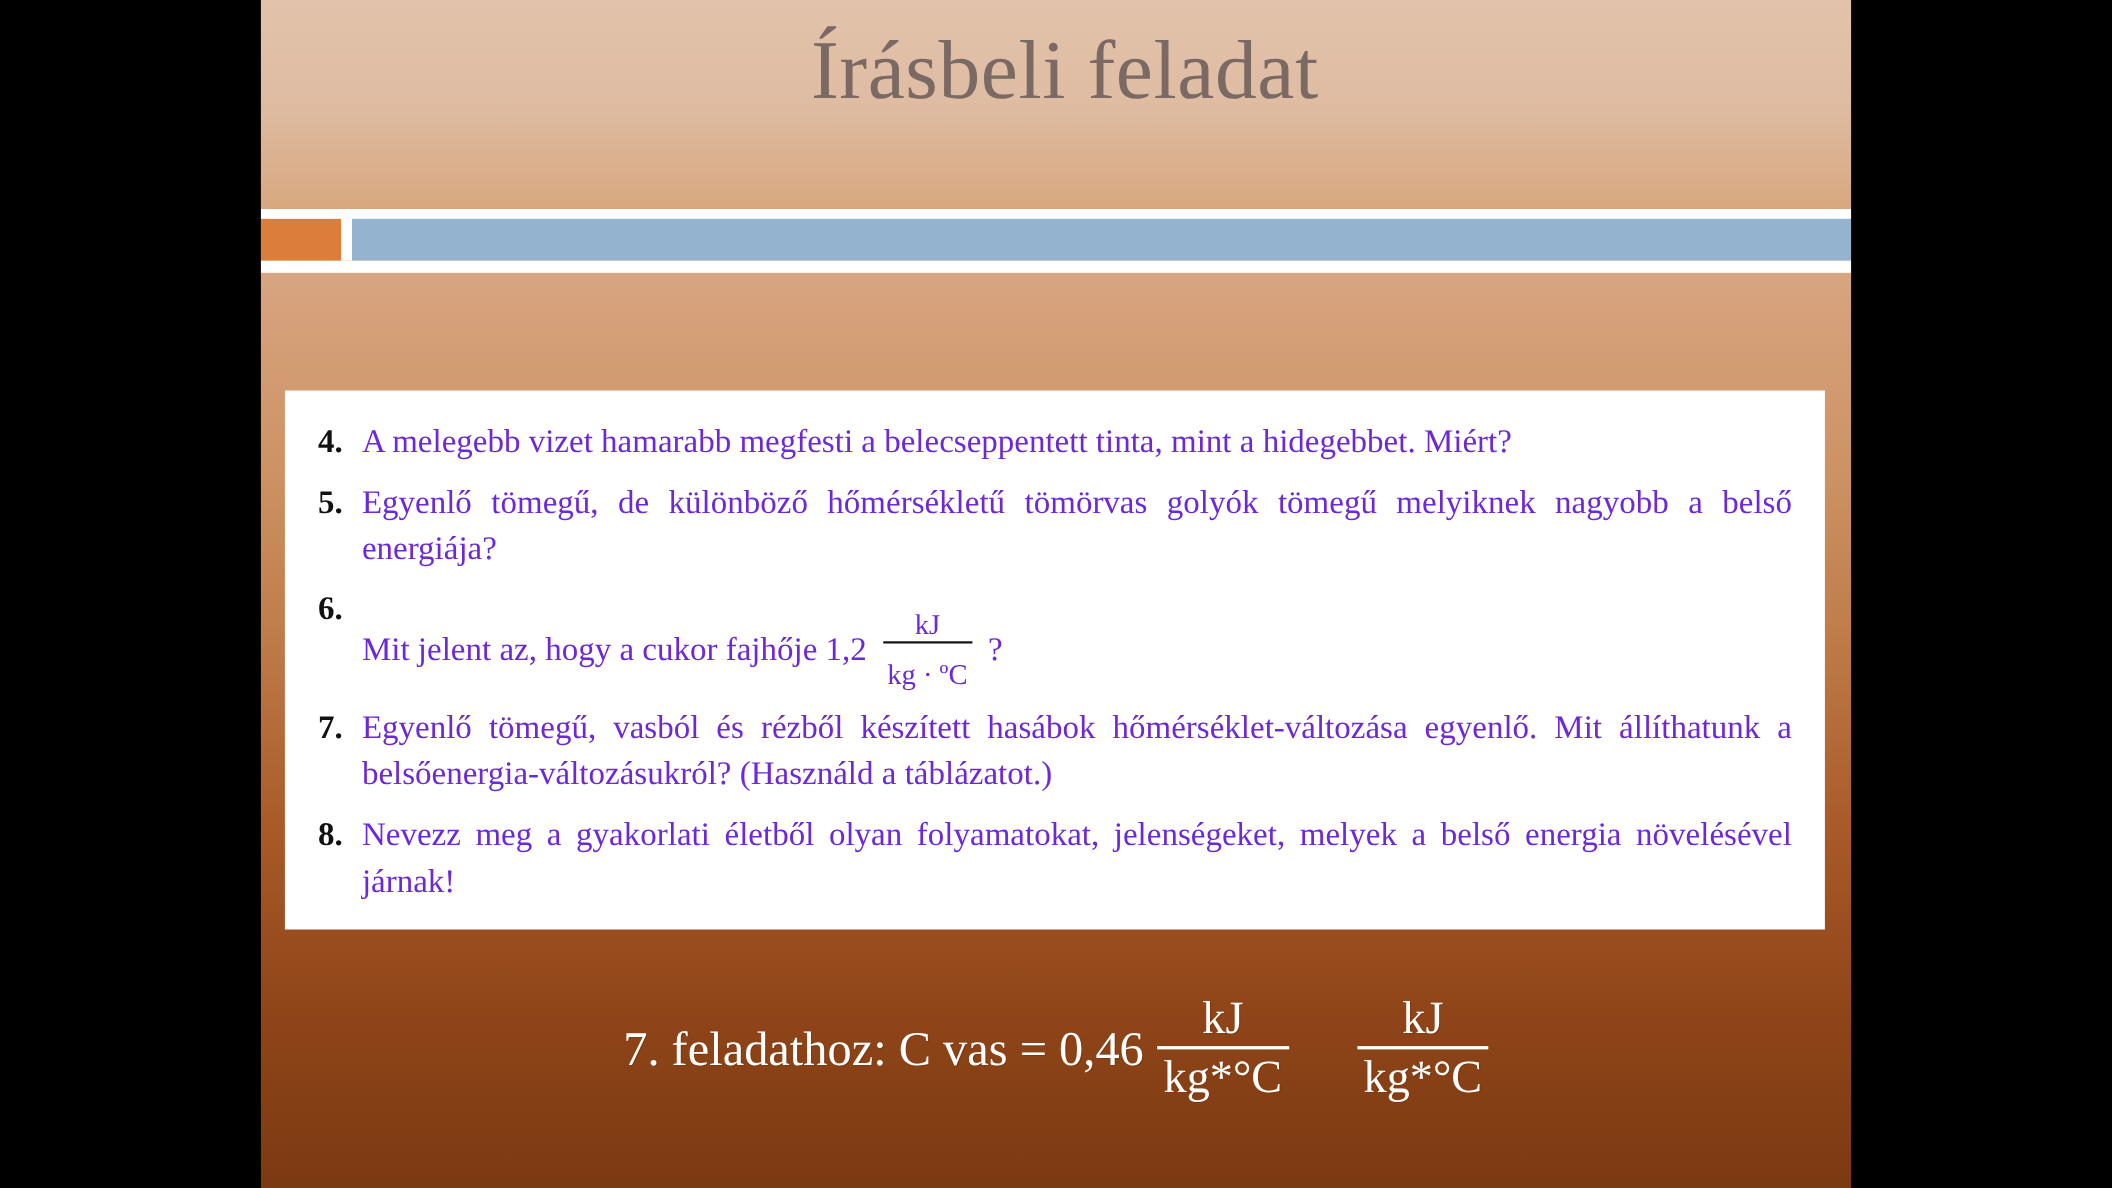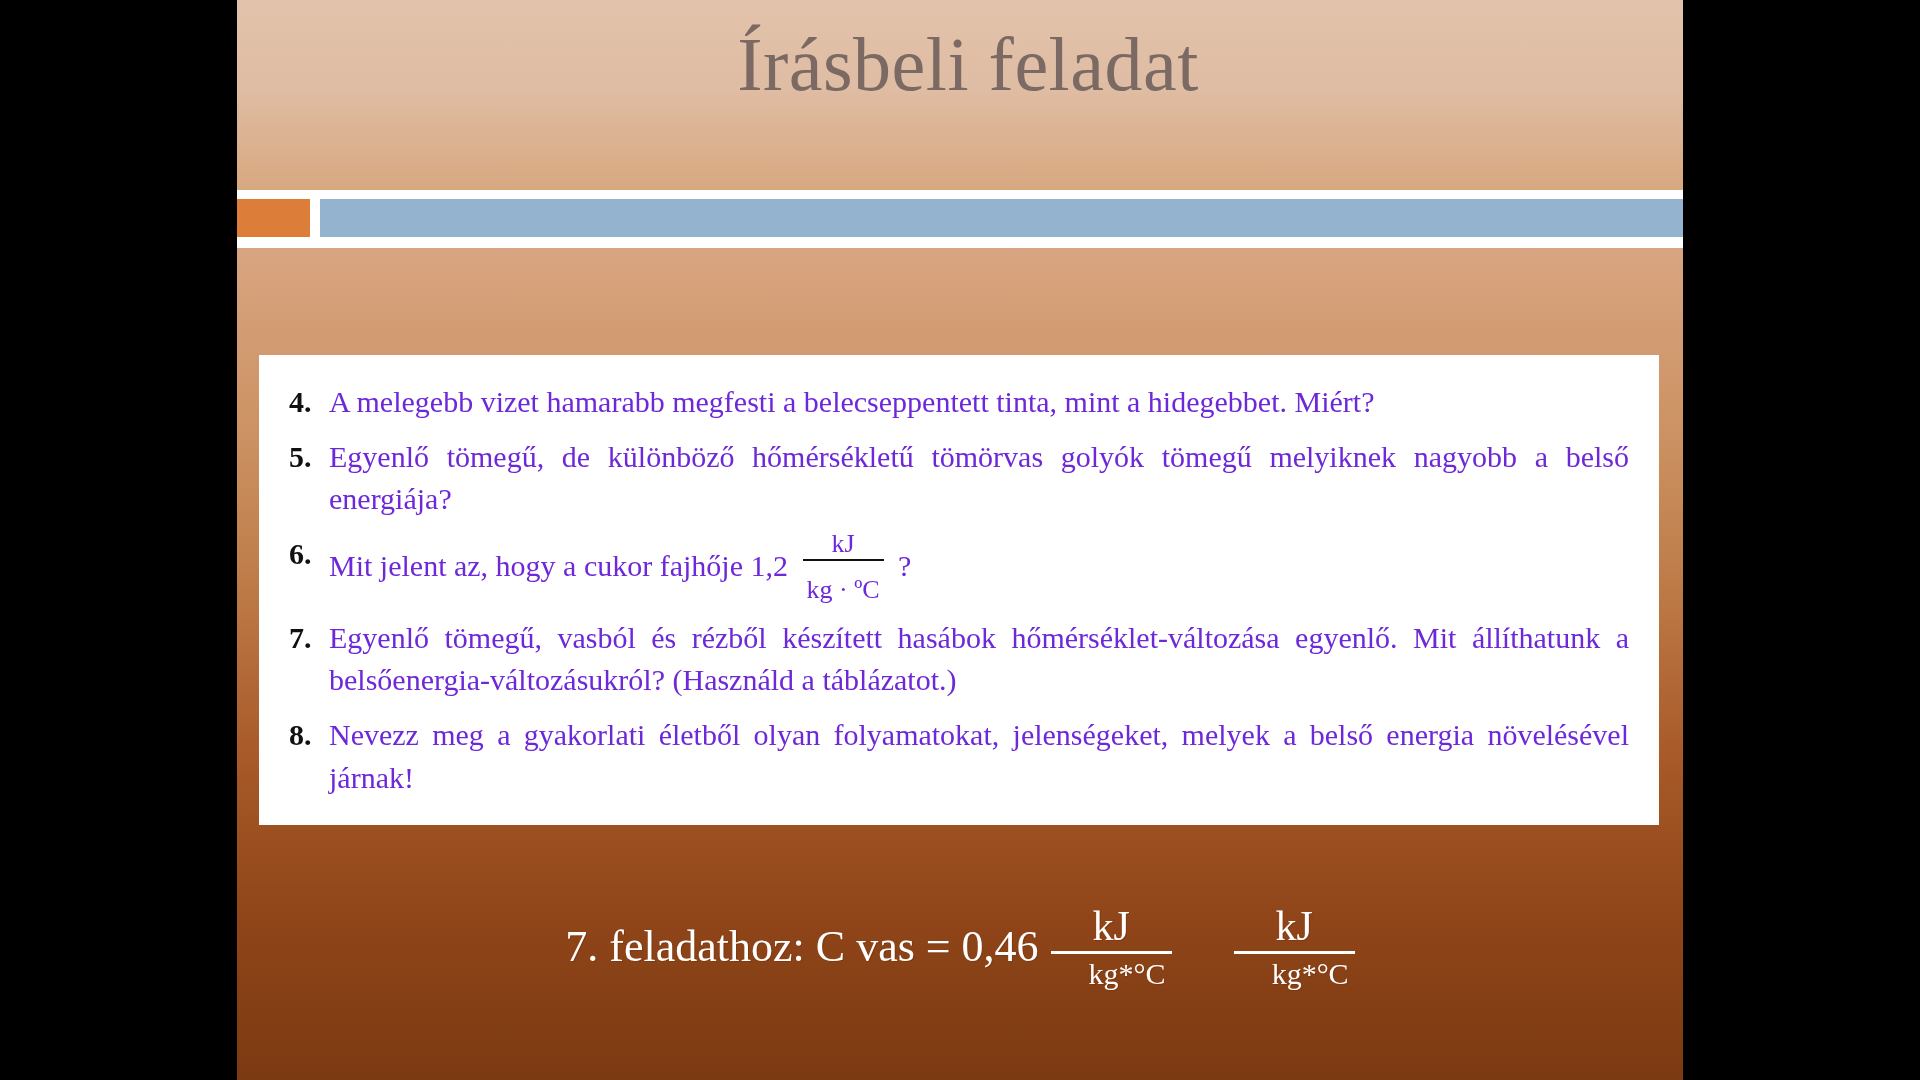--- a/index.html
+++ b/index.html
@@ -50,21 +50,21 @@
   .qitem { display:flex; align-items:flex-start; margin-bottom:12px; }
   .qitem:last-child { margin-bottom:0; }
   .qnum {
     flex:0 0 46px; font-weight:bold; font-size:30px; line-height:1.42;
     color:#111; text-align:left; padding-left:6px;
   }
   .qbody {
     flex:1; font-size:30px; line-height:1.42; color:#6d28d9;
     text-align:justify; text-justify:inter-word;
   }
-  .qbody.nojust { text-align:left; }
+  .qbody.nojust { text-align:left;margin-top:24px; }
 
   
   .frac {
     display:inline-flex; flex-direction:column; align-items:center;
     vertical-align:middle; margin:0 7px; position:relative; top:-2px;
   }
   .frac .num { font-size:26px; line-height:1.0; padding:0 4px 2px; }
   .frac .den { font-size:26px; line-height:1.0; padding:16px 4px 0; }
   .frac .rule { width:100%; height:2px; background:#111; }
 
@@ -75,21 +75,21 @@
     color:#ffffff; font-size:44px;
     text-shadow:1px 1px 0 rgba(120,50,10,.55);
   }
   .formula { display:inline-flex; align-items:center; white-space:nowrap; }
   .formula .lead { margin-right:6px; }
   .frac-w {
     display:inline-flex; flex-direction:column; align-items:center;
     vertical-align:middle; margin-left:6px;
   }
   .frac-w .num { font-size:42px; line-height:1.05; padding:0 6px 3px; }
-  .frac-w .den { font-size:30px; line-height:1.05; padding:4px 6px 0;margin-left:32px; }
+  .frac-w .den { font-size:42px; line-height:1.05; padding:4px 6px 0; }
   .frac-w .rule { width:100%; height:3px; background:#ffffff; }
 </style>
 </head>
 <body>
 
 <div id="stage">
 
   <div class="bar-left"></div>
   <div class="bar-right"></div>
 

